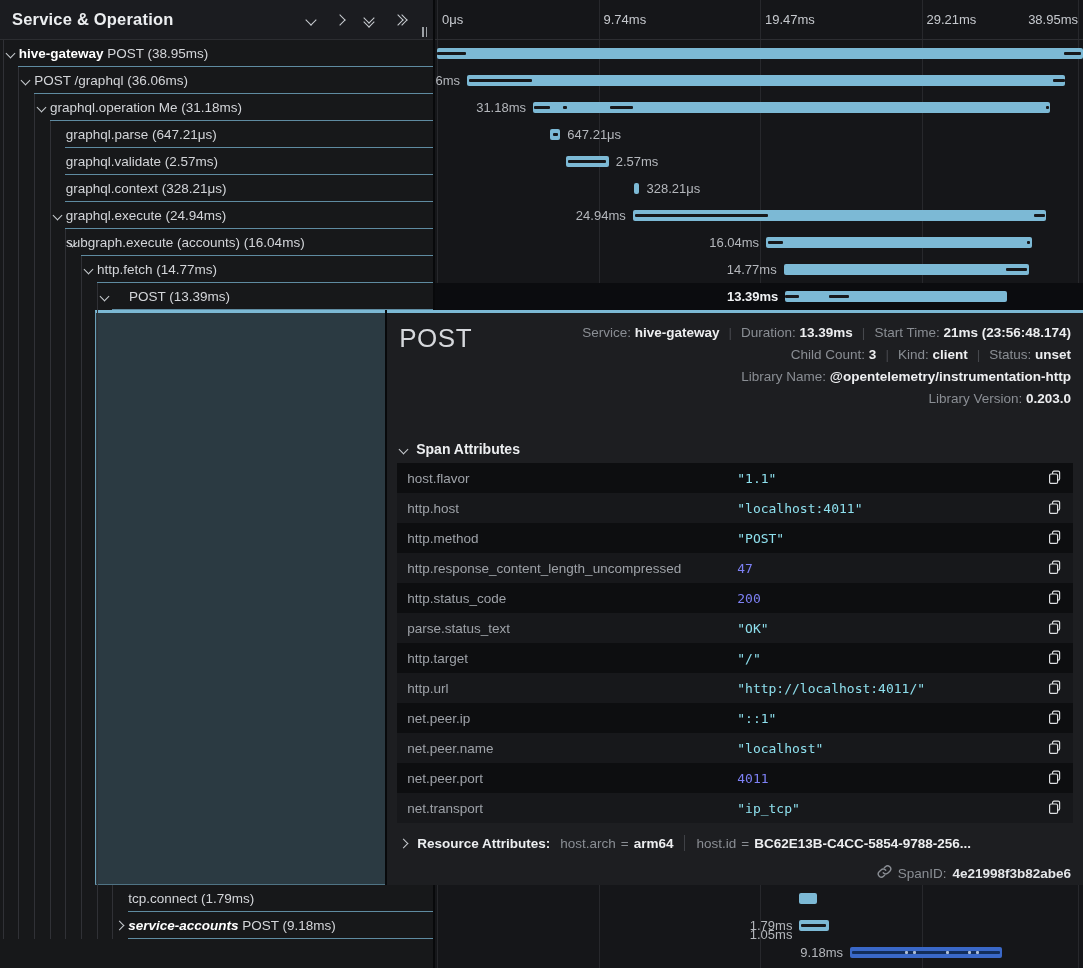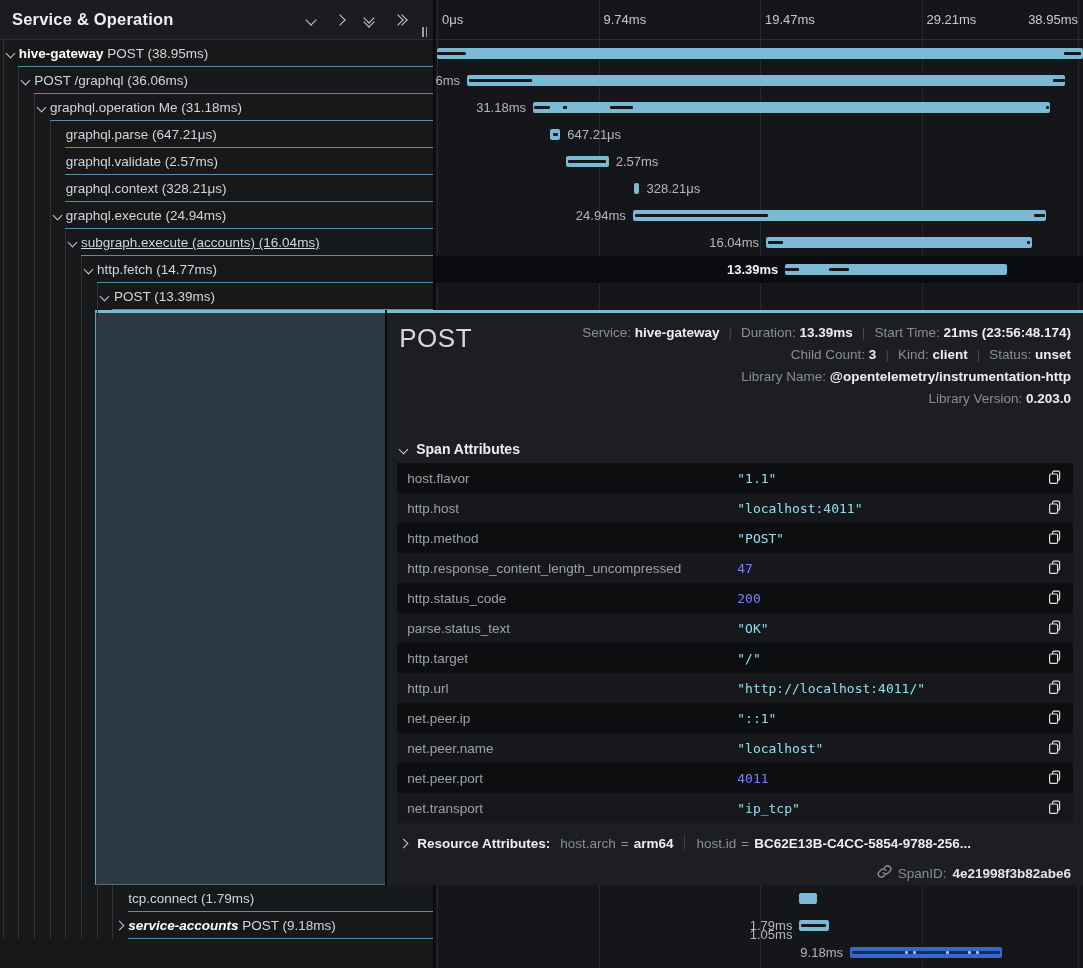--- a/index.html
+++ b/index.html
@@ -166,21 +166,21 @@
             <span class="tlabel" style="left: 65.65px;">graphql.execute (24.94ms)</span>
             <i class="uline" style="left: 65.3px;"></i>
           </div>
           <div class="trow">
             <i class="guide" style="left: 2.7px;"></i>
             <i class="guide" style="left: 18.35px;"></i>
             <i class="guide" style="left: 34px;"></i>
             <i class="guide" style="left: 49.65px;"></i>
             <i class="guide" style="left: 65.3px;"></i>
             <span class="chev down" style="left: 69.3px;"></span>
-            <span class="tlabel" style="left: 81px; text-decoration: underline;">subgraph.execute (accounts) (16.04ms)</span>
+            <span class="tlabel" style="left: 66px;">subgraph.execute (accounts) (16.04ms)</span>
             <i class="uline" style="left: 80.95px;"></i>
           </div>
           <div class="trow">
             <i class="guide" style="left: 2.7px;"></i>
             <i class="guide" style="left: 18.35px;"></i>
             <i class="guide" style="left: 34px;"></i>
             <i class="guide" style="left: 49.65px;"></i>
             <i class="guide" style="left: 65.3px;"></i>
             <i class="guide" style="left: 80.95px;"></i>
             <span class="chev down" style="left: 84.95px;"></span>
@@ -189,21 +189,21 @@
           </div>
           <div class="trow">
             <i class="guide" style="left: 2.7px;"></i>
             <i class="guide" style="left: 18.35px;"></i>
             <i class="guide" style="left: 34px;"></i>
             <i class="guide" style="left: 49.65px;"></i>
             <i class="guide" style="left: 65.3px;"></i>
             <i class="guide" style="left: 80.95px;"></i>
             <i class="guide" style="left: 96.6px;"></i>
             <span class="chev down" style="left: 100.6px;"></span>
-            <span class="tlabel" style="left: 114px;">POST (13.39ms)</span>
+            <span class="tlabel" style="left: 129px;">POST (13.39ms)</span>
             <i class="uline" style="left: 112.25px;"></i>
           </div>
         </div>
     </div>
     <div class="rpanel" id="rtop" style="height:310px;">
       <div class="rheader" id="rheader">
           <span class="tick" style="left: 7px;">0μs</span>
           <span class="tick" style="left: 168.5px;">9.74ms</span>
           <span class="tick" style="left: 330px;">19.47ms</span>
           <span class="tick" style="left: 491.5px;">29.21ms</span>
@@ -254,20 +254,26 @@
               <i class="mark" style="left: 401px; width: 11px;"></i>
             </div>
             <span class="blabel" style="right: 457.293px;">24.94ms</span>
           </div>
           <div class="brow">
             <div class="bar" style="left: 331.054px; width: 266.029px;">
               <i class="mark" style="left: 2px; width: 15px;"></i>
               <i class="mark" style="left: 261px; width: 3px;"></i>
             </div>
             <span class="blabel" style="right: 323.946px;">16.04ms</span>
+          </div>
+          <div class="brow">
+            <div class="bar" style="left: 348.634px; width: 244.966px;">
+              <i class="mark" style="left: 222px; width: 21px;"></i>
+            </div>
+            <span class="blabel" style="right: 306.366px;">14.77ms</span>
           </div>
           <div class="brow sel">
             <div class="bar" style="left: 350.293px; width: 222.078px;">
               <i class="mark" style="left: 0px; width: 14px;"></i>
               <i class="mark" style="left: 44px; width: 20px;"></i>
             </div>
             <span class="blabel bold" style="right: 304.707px;">13.39ms</span>
           </div>
         </div>
     <i class="gridline" style="left: 2px;"></i>

